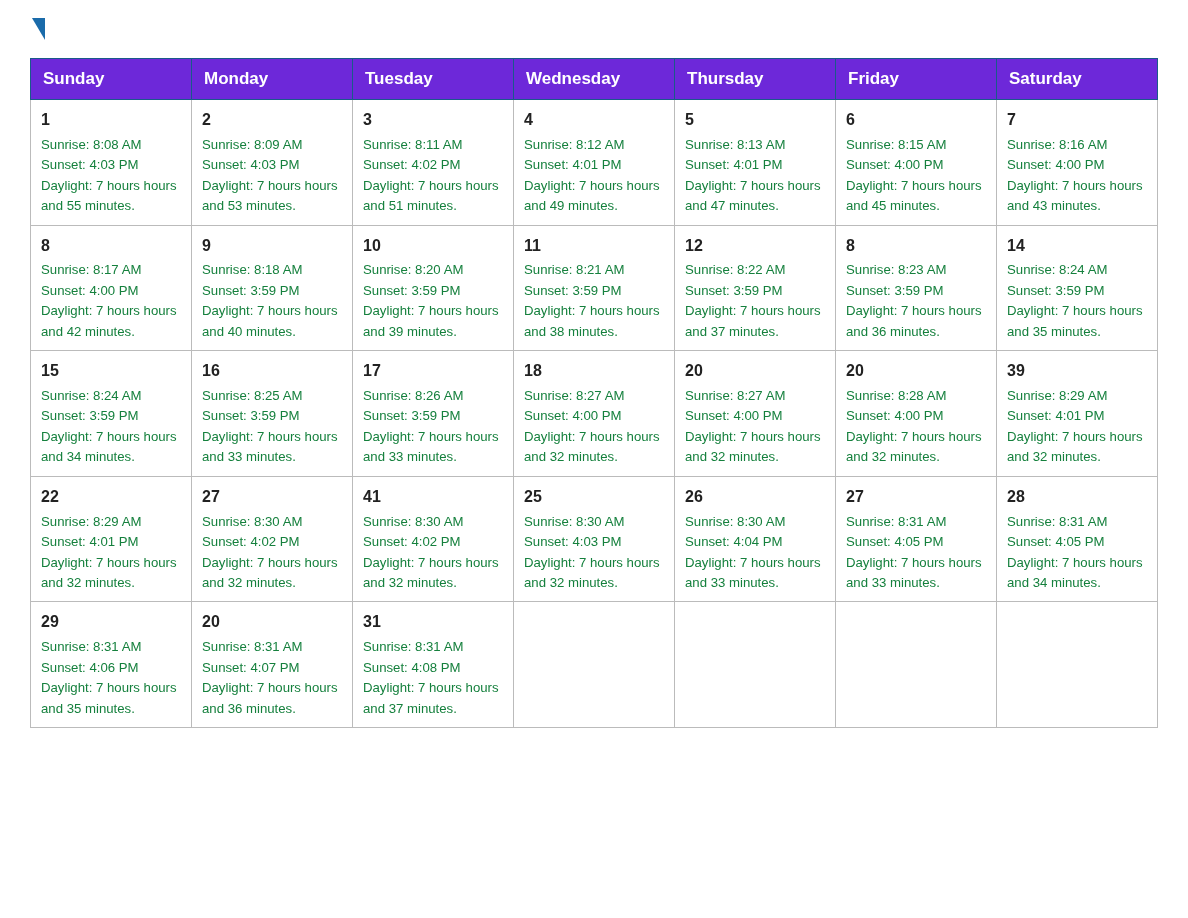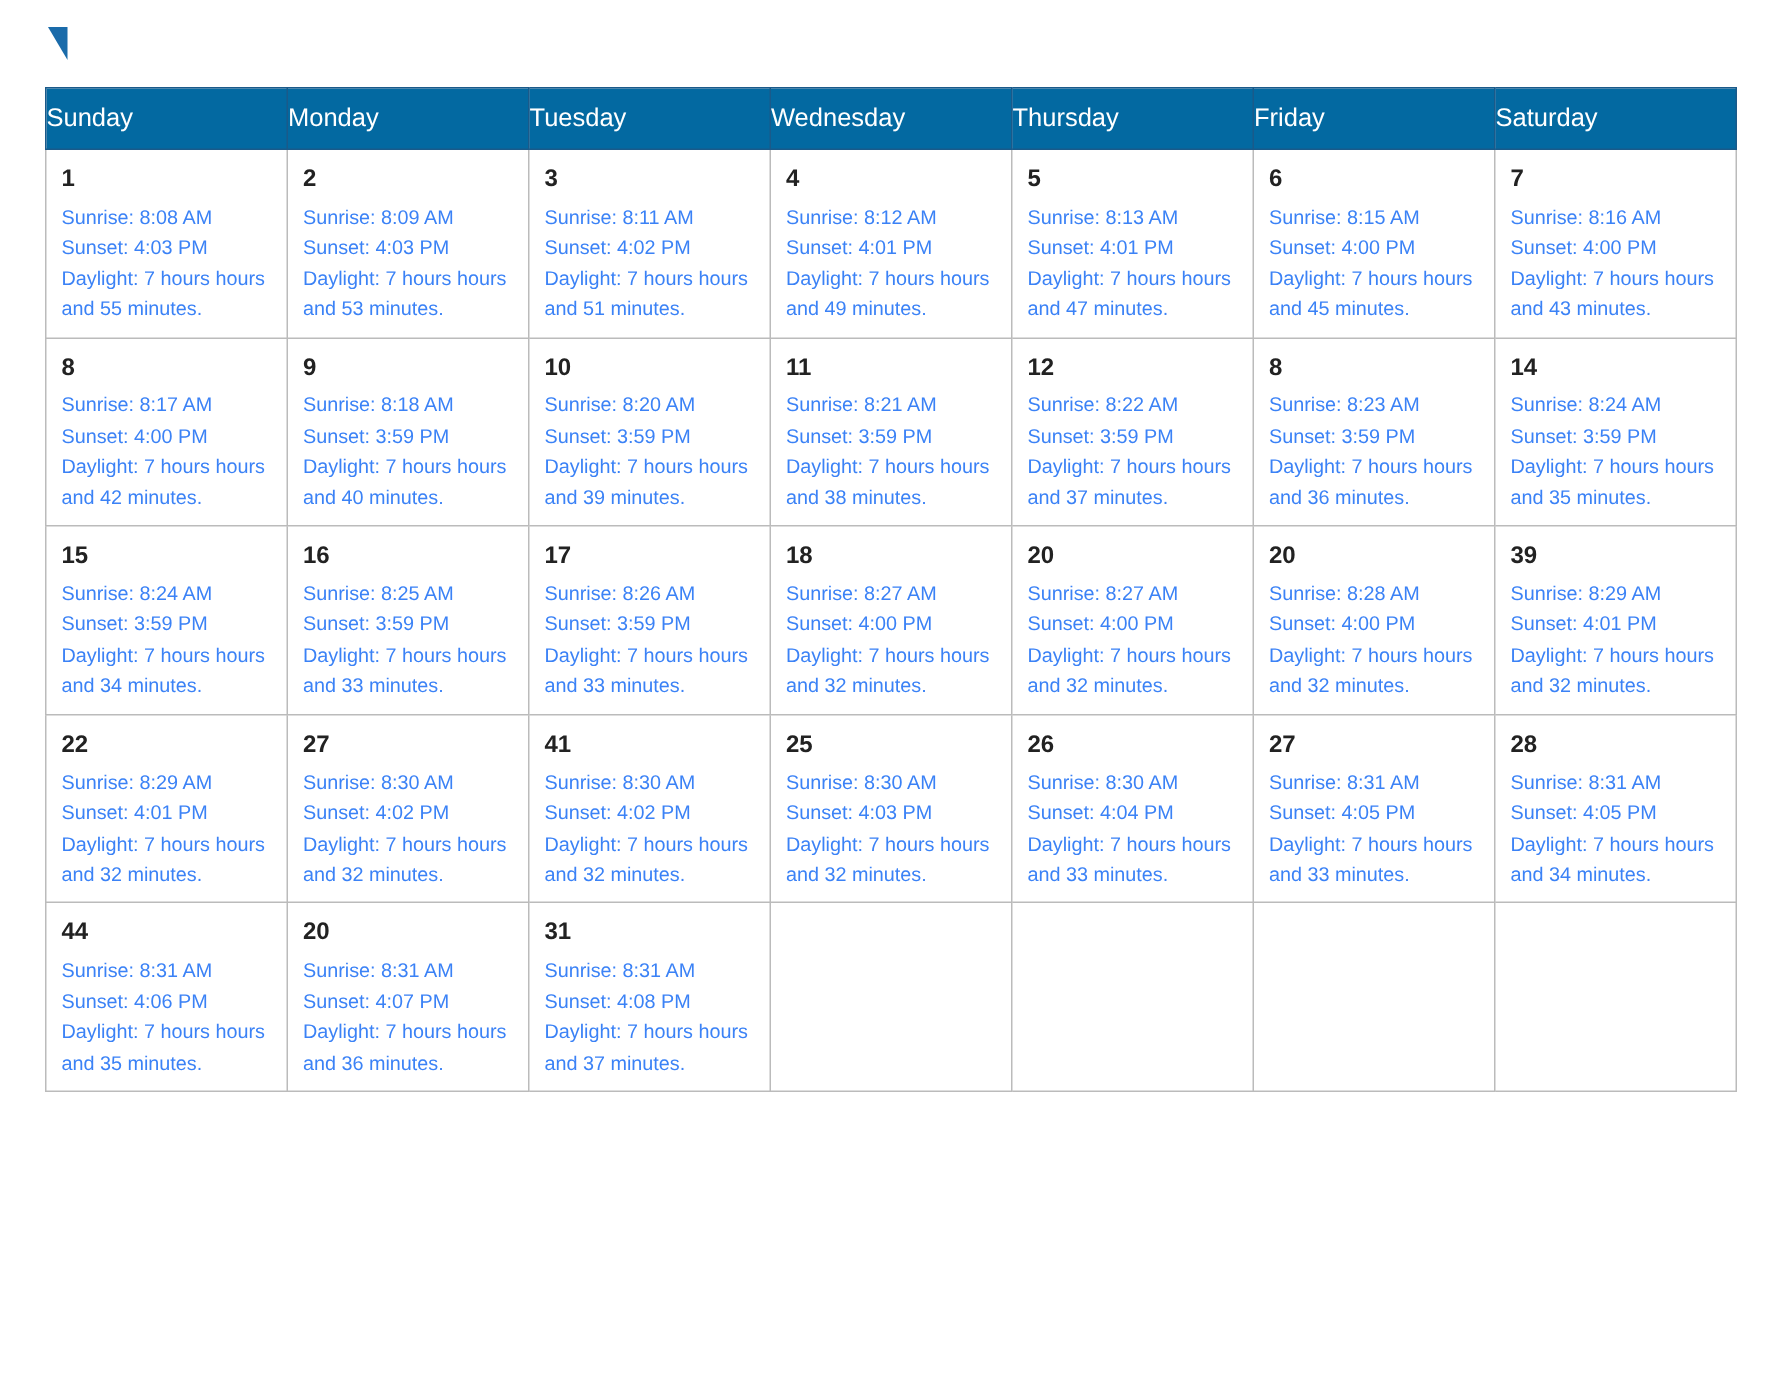--- a/index.html
+++ b/index.html
@@ -60,25 +60,25 @@
       font-size: 22px;
       color: #444;
       margin-top: 4px;
     }
     .calendar {
       width: 100%;
       border-collapse: collapse;
       border: 1px solid #999;
     }
     .calendar thead tr th {
-      background-color: #0369a1;
+      background-color: #6d28d9;
       color: #fff;
       font-size: 17px;
-      font-weight: normal;
-      padding: 10px 0;
+      font-weight: bold;
+      padding: 10px 12px;
       text-align: left;
       border: 1px solid #1a5a8a;
     }
     .calendar tbody tr td {
       vertical-align: top;
       padding: 8px 10px;
       border: 1px solid #bbb;
       width: calc(100% / 7);
       min-height: 110px;
       font-size: 13.5px;
@@ -89,21 +89,21 @@
       background: #fff;
     }
     .day-number {
       font-size: 16px;
       font-weight: bold;
       color: #222;
       display: block;
       margin-bottom: 2px;
     }
     .day-info {
-      color: #3b82f6;
+      color: #15803d;
       font-size: 13.2px;
     }
     .row-divider td {
       border-top: 2px solid #2a7ab8;
     }
   </style>
 </head>
 <body>
 
 <div class="header">
@@ -250,21 +250,21 @@
           <span class="day-number">27</span>
           <div class="day-info">Sunrise: 8:31 AM<br>Sunset: 4:05 PM<br>Daylight: 7 hours hours<br>and 33 minutes.</div>
         </td>
         <td>
           <span class="day-number">28</span>
           <div class="day-info">Sunrise: 8:31 AM<br>Sunset: 4:05 PM<br>Daylight: 7 hours hours<br>and 34 minutes.</div>
         </td>
       </tr>
       <tr class="row-divider">
         <td>
-          <span class="day-number">44</span>
+          <span class="day-number">29</span>
           <div class="day-info">Sunrise: 8:31 AM<br>Sunset: 4:06 PM<br>Daylight: 7 hours hours<br>and 35 minutes.</div>
         </td>
         <td>
           <span class="day-number">20</span>
           <div class="day-info">Sunrise: 8:31 AM<br>Sunset: 4:07 PM<br>Daylight: 7 hours hours<br>and 36 minutes.</div>
         </td>
         <td>
           <span class="day-number">31</span>
           <div class="day-info">Sunrise: 8:31 AM<br>Sunset: 4:08 PM<br>Daylight: 7 hours hours<br>and 37 minutes.</div>
         </td>

